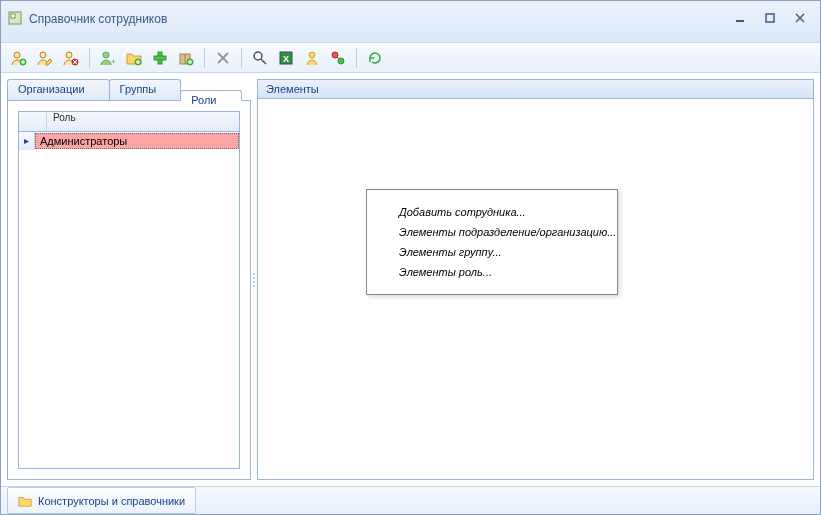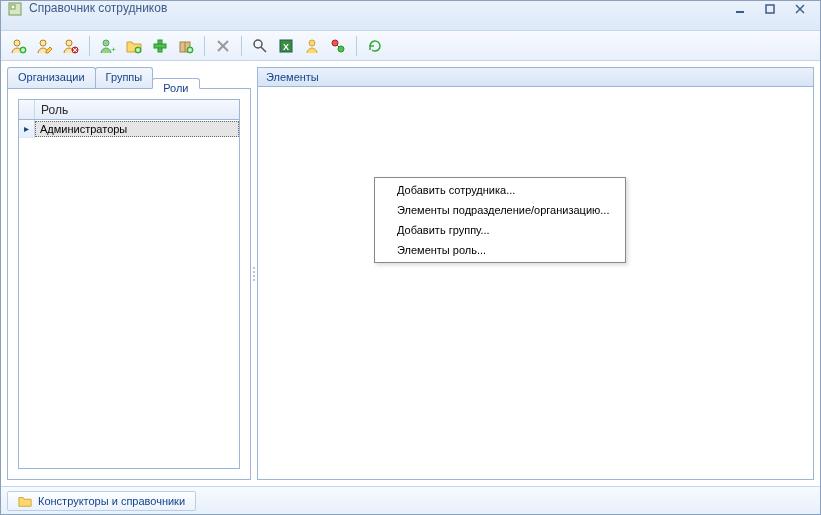--- a/index.html
+++ b/index.html
@@ -13,26 +13,26 @@
   }
   .window {
     width: 821px;
     height: 515px;
     border: 1px solid #8ba0bc;
     background: #fff;
     display: flex;
     flex-direction: column;
   }
   .titlebar {
-    height: 30px;
+    height: 42px;
     background: linear-gradient(#eaf1fb, #dde9f8);
     border-bottom: 1px solid #c4d5ec;
     display: flex;
-    align-items: flex-start;
-    padding: 0 6px;
+    align-items: flex-end;
+    padding: 16px 6px;
   }
   .titlebar .app-icon {
     width: 16px; height: 16px;
     margin-right: 6px;
     display:flex; align-items:center; justify-content:center;
   }
   .titlebar .title {
     color: #3b5c88;
     font-size: 12px;
     flex: 1;
@@ -78,21 +78,21 @@
   .left-pane {
     width: 244px;
     display: flex;
     flex-direction: column;
   }
   .tabs {
     display: flex;
     height: 22px;
   }
   .tab {
-    padding: 3px 10px 0 10px;
+    padding: 3px 24px 0 10px;
     border: 1px solid #9db6d8;
     border-bottom: none;
     background: linear-gradient(#f3f7fd, #dfe9f7);
     color: #15428b;
     font-size: 11px;
     cursor: pointer;
     margin-right: -1px;
     border-top-left-radius: 3px;
     border-top-right-radius: 3px;
     position: relative;
@@ -118,42 +118,42 @@
     border: 1px solid #9db6d8;
     display: flex;
     flex-direction: column;
     background:#fff;
   }
   .grid-header {
     height: 20px;
     background: linear-gradient(#f6f9fe, #e4edf9);
     border-bottom: 1px solid #9db6d8;
     display: flex;
-    align-items: center;
-    font-size: 12px;
+    font-size: 10px;
     color: #2a2a2a;
+    padding-left: 12px;
   }
   .grid-header .indicator-col {
     width: 16px;
     border-right: 1px solid #c8d6ea;
     height:100%;
   }
   .grid-header .col-role {
     padding-left: 6px;
   }
   .grid-row {
     display: flex;
     align-items: center;
     height: 18px;
     background: #fff;
     font-size: 11px;
   }
   .grid-row.selected .cell-content {
     border: 1px dotted #6a6a6a;
-    background:#e5e5e5;
+    background:#fca5a5;
   }
   .grid-row .indicator {
     width: 16px;
     height:18px;
     background: linear-gradient(#f6f9fe,#e4edf9);
     border-right:1px solid #c8d6ea;
     border-bottom:1px solid #e2e9f4;
     display:flex; align-items:center; justify-content:center;
     color:#15428b;
     font-size:10px;
@@ -189,41 +189,41 @@
   }
   .panel-body {
     flex:1;
     border:1px solid #9db6d8;
     border-top:none;
     background:#fff;
     position:relative;
   }
   .context-menu {
     position:absolute;
-    left: 116px;
+    left: 108px;
     top: 90px;
     width: 252px;
     background:#fff;
     border:1px solid #8a8a8a;
     box-shadow: 2px 2px 4px rgba(0,0,0,0.15);
-    padding: 2px;
+    padding: 12px;
+    font-style: italic;
   }
   .menu-item {
     padding: 4px 20px;
     font-size: 11px;
     color:#000;
     cursor:pointer;
     white-space:nowrap;
   }
   .statusbar {
     height: 28px;
     background: linear-gradient(#f7faff,#e8f0fb);
     border-top: 1px solid #c4d5ec;
     display:flex;
-    align-items:center;
     padding: 0 6px;
   }
   .status-btn {
     display:flex;
     align-items:center;
     gap:6px;
     padding: 2px 10px;
     border:1px solid #bccde5;
     background: linear-gradient(#fdfefe,#ebf2fb);
     border-radius:2px;
@@ -393,21 +393,21 @@
           <span></span>
         </div>
     </div>
 
     <div class="right-pane">
       <div class="panel-header">Элементы</div>
       <div class="panel-body">
         <div class="context-menu">
           <div class="menu-item">Добавить сотрудника...</div>
           <div class="menu-item">Элементы подразделение/организацию...</div>
-          <div class="menu-item">Добавить группу...</div>
+          <div class="menu-item">Элементы группу...</div>
           <div class="menu-item">Элементы роль...</div>
         </div>
       </div>
     </div>
   </div>
 
   <div class="statusbar">
     <div class="status-btn">
       <svg width="14" height="14" viewBox="0 0 16 16">
           <path d="M1 4h5l1 2h8v8H1z" fill="#ffd76b" stroke="#c9a23a"></path>

